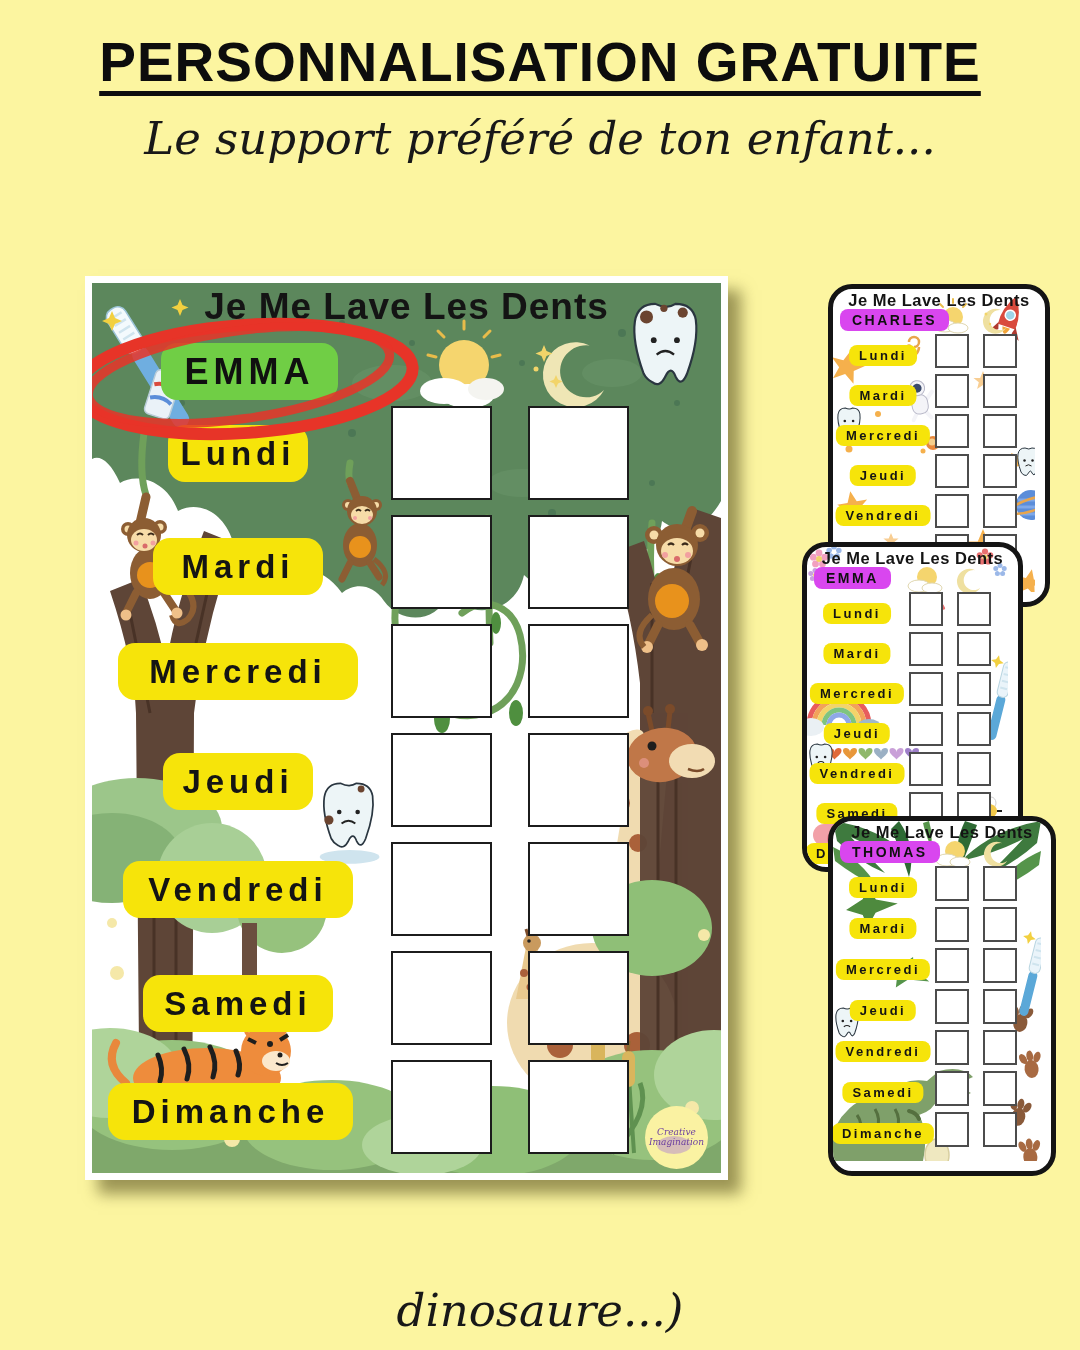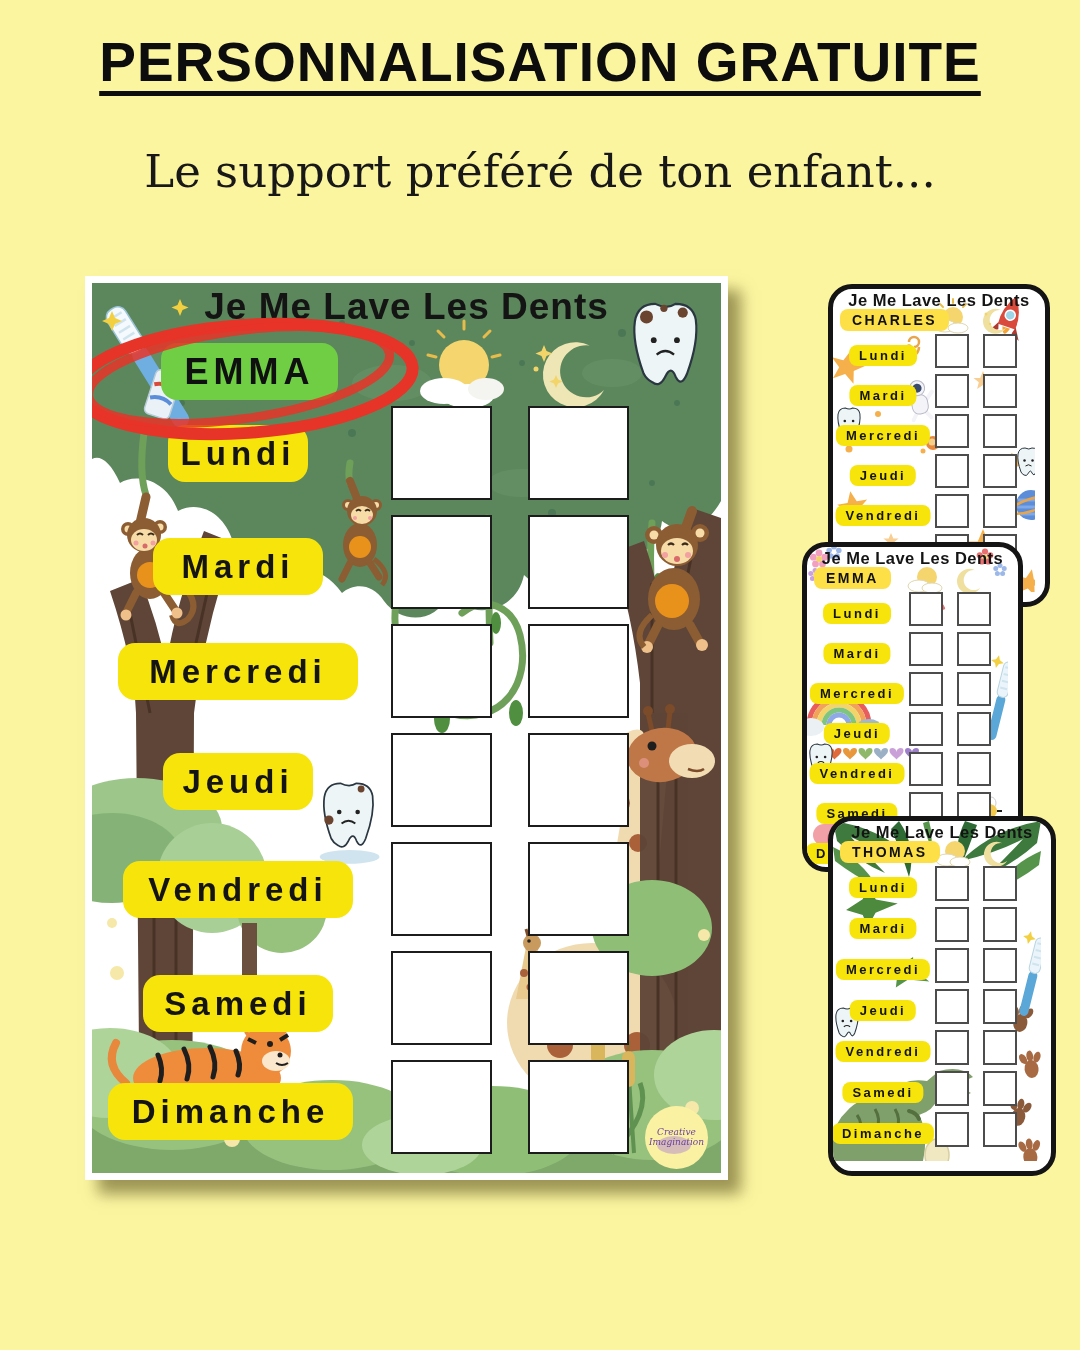--- a/index.html
+++ b/index.html
@@ -3,21 +3,21 @@
 <meta charset="utf-8">
 <style>
   html,body{margin:0;padding:0;}
   .canvas{position:relative;width:1080px;height:1350px;background:#FCF5A0;overflow:hidden;
           font-family:"Liberation Sans",sans-serif;color:#111;}
   
   .page-title{position:absolute;top:30px;left:0;width:100%;text-align:center;}
   .page-title span{font-size:55px;font-weight:bold;letter-spacing:1px;color:#0d0d0d;
       text-decoration:underline;text-decoration-thickness:5px;text-underline-offset:10px;}
   .script{position:absolute;left:0;width:100%;text-align:center;
-      font-family:"DejaVu Serif",serif;font-size:45px;color:#181818;margin-top:33px;}
+      font-family:"DejaVu Serif",serif;font-style:italic;font-size:45px;color:#181818;}
   .sub1{top:112px}.sub2{top:172px}
   .foot1{top:1224px}.foot2{top:1284px}
   
   .main-chart{position:absolute;left:85px;top:276px;width:643px;height:904px;background:#fff;
       padding:7px;box-sizing:border-box;box-shadow:13px 14px 14px rgba(104,99,44,.65);}
   .scene{position:relative;width:629px;height:890px;background:#fff;overflow:hidden;}
   .scene>svg.bg{position:absolute;left:0;top:0;}
   .m-title{position:absolute;top:3px;left:0;width:100%;text-align:center;z-index:3;
       font-size:37px;font-weight:bold;letter-spacing:1px;color:#141414;}
   .name-pill{position:absolute;left:69px;top:60px;width:177px;height:57px;z-index:3;
@@ -37,21 +37,21 @@
       background:#B891CC;opacity:.55;}
   .logo span{position:relative;}
   
   .mini{position:absolute;background:#fff;border:5px solid #141414;border-radius:24px;overflow:hidden;}
   .mini.charles{left:828px;top:284px;width:212px;height:313px;z-index:1;}
   .mini.emma{left:802px;top:542px;width:211px;height:320px;z-index:2;}
   .mini.thomas{left:828px;top:816px;width:218px;height:350px;z-index:3;}
   .mini>svg.bg{position:absolute;left:0;top:0;}
   .mini-title{position:absolute;top:2px;left:0;width:100%;text-align:center;z-index:3;
       font-size:16.5px;font-weight:bold;letter-spacing:.5px;color:#141414;}
-  .mini-name{position:absolute;left:7px;top:20px;z-index:3;background:#fde047;border-radius:8px;
+  .mini-name{position:absolute;left:7px;top:20px;z-index:3;background:#d946ef;border-radius:8px;
       padding:3px 12px;font-size:14px;font-weight:bold;letter-spacing:2.5px;color:#101010;}
   .mini-day{position:absolute;left:50px;transform:translateX(-50%);z-index:3;background:#F6E40A;
       border-radius:8px;padding:3px 10px;font-size:13px;font-weight:bold;letter-spacing:2.5px;
       color:#141414;white-space:nowrap;}
   .mini-boxes{position:absolute;left:102px;top:45px;z-index:2;display:grid;
       grid-template-columns:34px 34px;column-gap:14px;grid-auto-rows:34px;row-gap:6px;}
   .mini.thomas .mini-boxes{grid-auto-rows:35px;}
   .mini-boxes .cbox{background:#fff;border:2px solid #4c4c4c;}
 </style>
 </head>
@@ -776,14 +776,15 @@
         <div class="cbox"></div>
         <div class="cbox"></div>
         <div class="cbox"></div>
         <div class="cbox"></div>
         <div class="cbox"></div>
         <div class="cbox"></div>
         <div class="cbox"></div>
       </div>
   </div>
 
+  <div class="script foot2">dinosaure...)</div>
 
 </div>
 
 </body></html>

